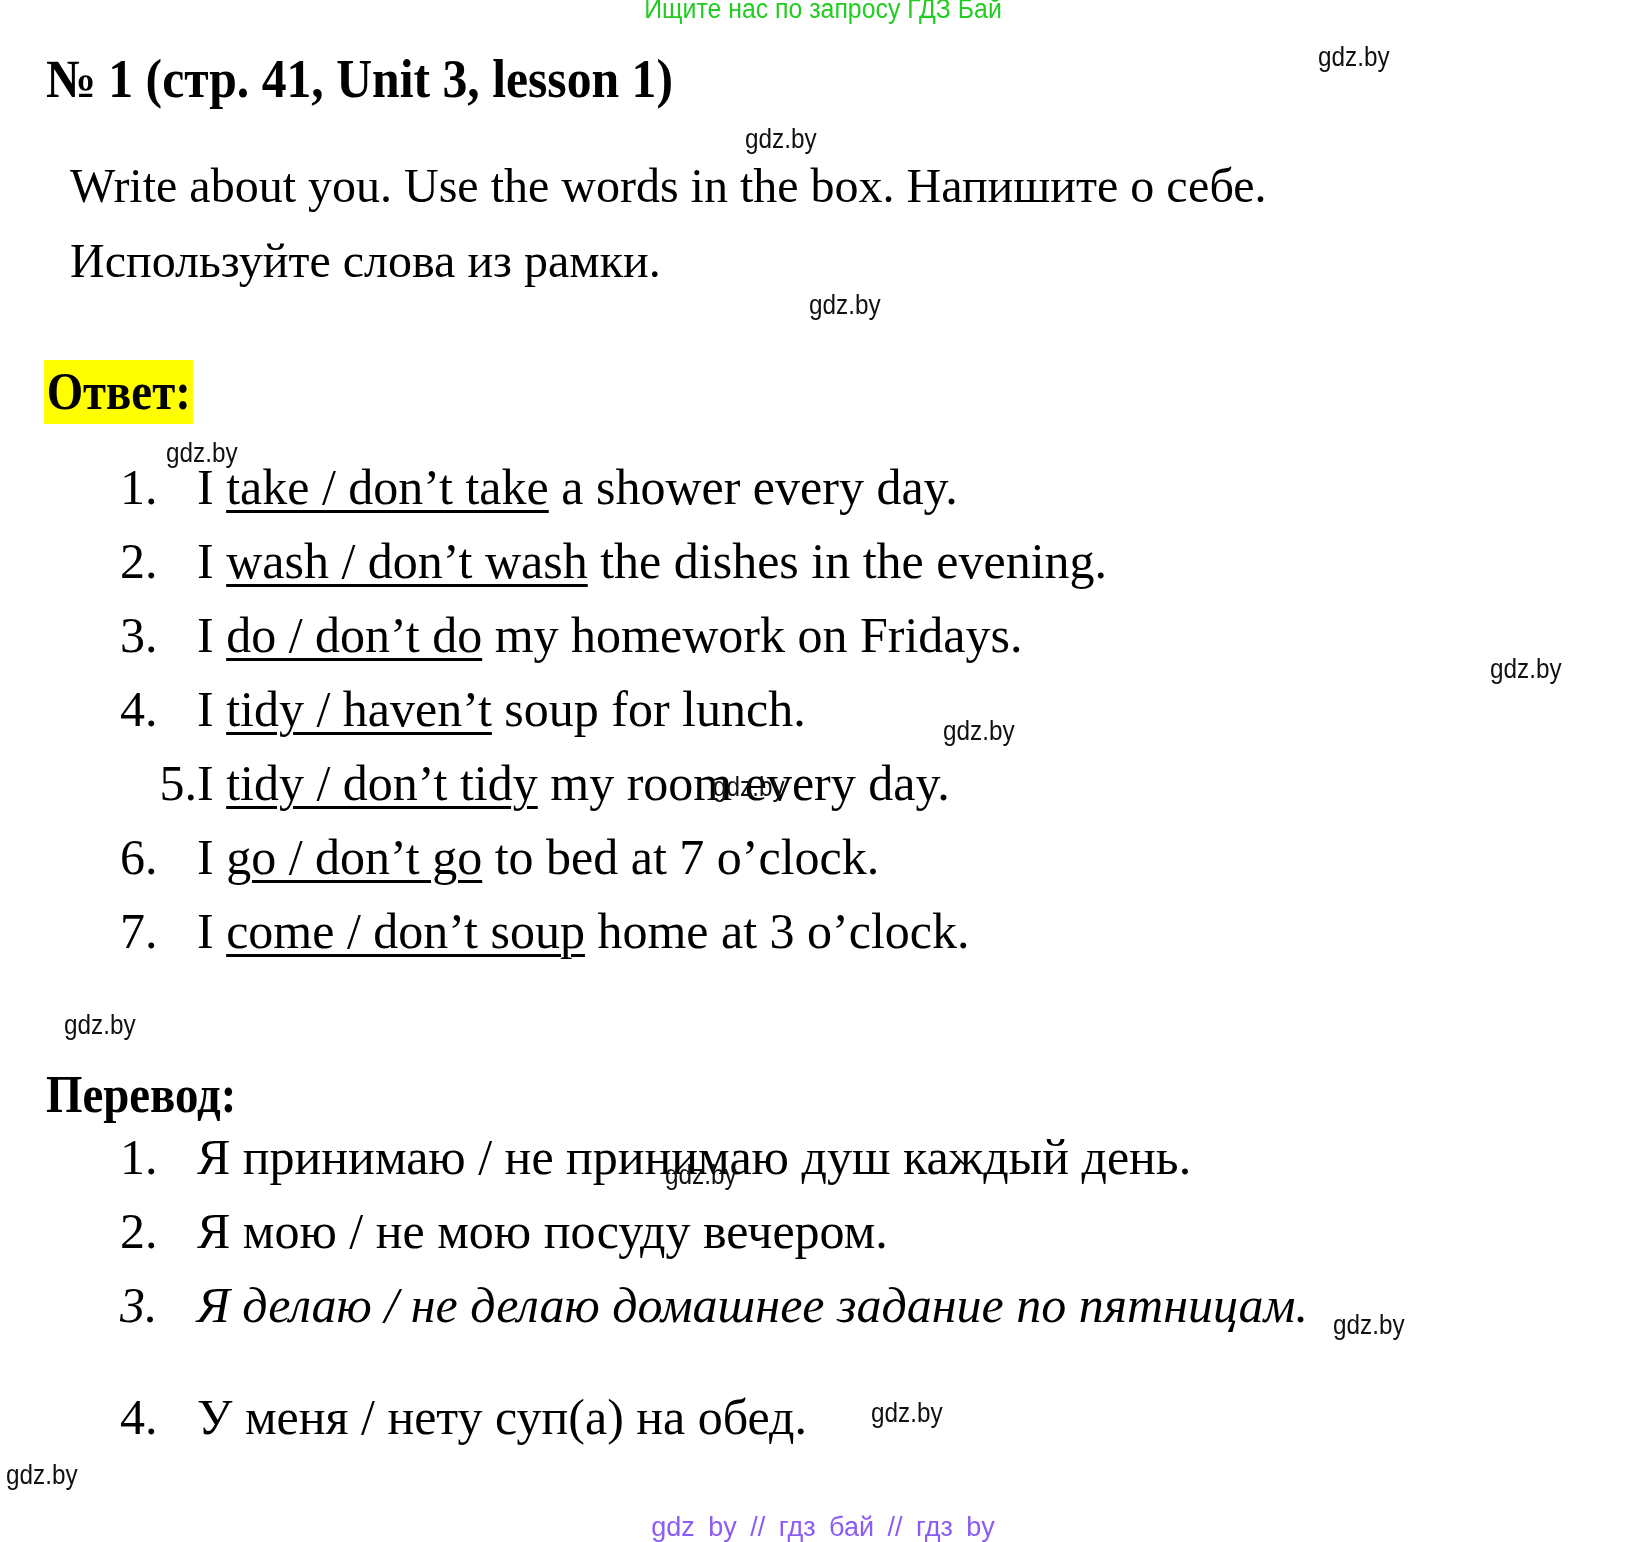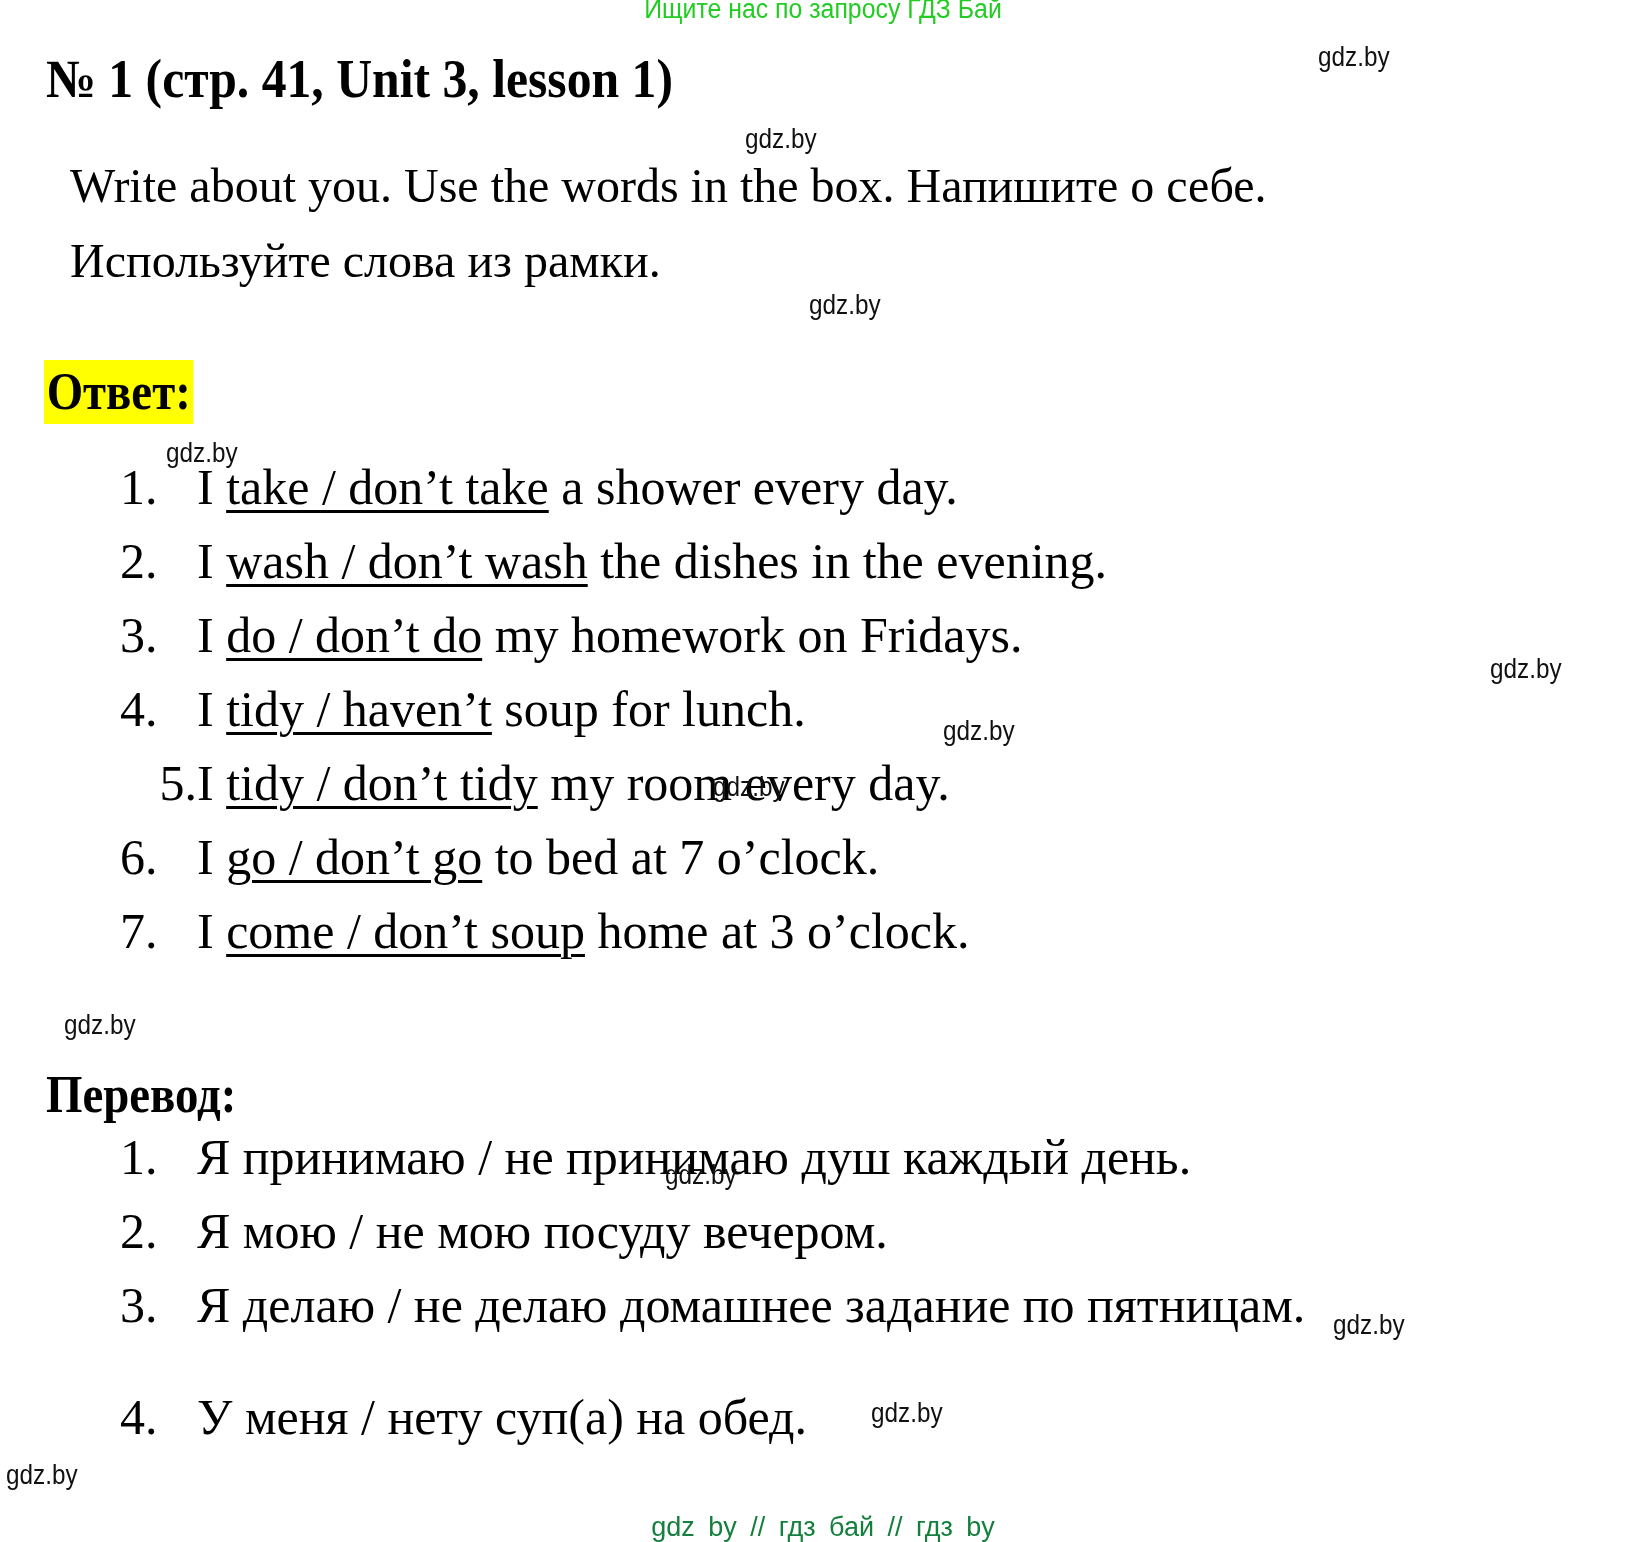--- a/index.html
+++ b/index.html
@@ -7,21 +7,21 @@
     .abs { position: absolute; white-space: nowrap; }
     .banner { left: 0; width: 1646px; top: -6px; text-align: center; font-family: "Liberation Sans", sans-serif; font-size: 27px; color: #22cc22; transform: scaleX(0.92); }
     .wm { font-family: "Liberation Sans", sans-serif; font-size: 27px; color: #111; transform: scaleX(0.9); transform-origin: left top; }
     .title { left: 46px; top: 48px; font-family: "Liberation Serif", serif; font-weight: bold; font-size: 54px; transform: scaleX(0.92); transform-origin: left top; }
     .task { left: 46px; font-family: "Liberation Serif", serif; font-size: 48px; margin-left: 24px; }
     .answer-label { left: 44px; top: 360px; background: #ffff00; font-family: "Liberation Serif", serif; font-weight: bold; font-size: 52px; padding: 0 3px; line-height: 64px; transform: scaleX(0.9); transform-origin: left top; }
     .translation-label { left: 46px; top: 1065px; font-family: "Liberation Serif", serif; font-weight: bold; font-size: 52px; transform: scaleX(0.9); transform-origin: left top; }
     .item { left: 120px; font-family: "Liberation Serif", serif; font-size: 50px; }
     .item .num { display: inline-block; width: 77px; }
     .item u { text-decoration-thickness: 3px; text-underline-offset: 6px; }
-    .footer { left: 0; width: 1646px; top: 1512px; text-align: center; font-family: "Liberation Sans", sans-serif; font-size: 27px; color: #15803d; word-spacing: 6px; }
+    .footer { left: 0; width: 1646px; top: 1512px; text-align: center; font-family: "Liberation Sans", sans-serif; font-size: 27px; color: #8b5cf6; word-spacing: 6px; }
   </style>
 </head>
 <body>
 
 <div class="abs banner">Ищите нас по запросу ГДЗ Бай</div>
 
 <div class="abs title">№ 1 (стр. 41, Unit 3, lesson 1)</div>
 
 <div class="abs task" style="top:158px;">Write about you. Use the words in the box. Напишите о себе.</div>
 <div class="abs task" style="top:233px;">Используйте слова из рамки.</div>
@@ -33,21 +33,21 @@
 <div class="abs item" style="top:606px;"><span class="num">3.</span><span>I </span><u>do / don’t do</u><span> my homework on Fridays.</span></div>
 <div class="abs item" style="top:680px;"><span class="num">4.</span><span>I </span><u>tidy / haven’t</u><span> soup for lunch.</span></div>
 <div class="abs item" style="top:754px;text-align:right;"><span class="num">5.</span><span>I </span><u>tidy / don’t tidy</u><span> my room every day.</span></div>
 <div class="abs item" style="top:828px;"><span class="num">6.</span><span>I </span><u>go / don’t go</u><span> to bed at 7 o’clock.</span></div>
 <div class="abs item" style="top:902px;"><span class="num">7.</span><span>I </span><u>come / don’t soup</u><span> home at 3 o’clock.</span></div>
 
 <div class="abs translation-label">Перевод:</div>
 
 <div class="abs item" style="top:1128px;"><span class="num">1.</span><span>Я принимаю / не принимаю душ каждый день.</span></div>
 <div class="abs item" style="top:1202px;"><span class="num">2.</span><span>Я мою / не мою посуду вечером.</span></div>
-<div class="abs item" style="top:1276px;"><span class="num">3.</span><span>Я делаю / не делаю домашнее задание по пятницам.</span></div>
+<div class="abs item" style="top:1276px;font-style:italic;"><span class="num">3.</span><span>Я делаю / не делаю домашнее задание по пятницам.</span></div>
 <div class="abs item" style="top:1350px;margin-top:38px;"><span class="num">4.</span><span>У меня / нету суп(а) на обед.</span></div>
 
 <div class="abs wm" style="left:1318px; top:42px;">gdz.by</div>
 <div class="abs wm" style="left:745px; top:124px;">gdz.by</div>
 <div class="abs wm" style="left:809px; top:290px;">gdz.by</div>
 <div class="abs wm" style="left:166px; top:438px;">gdz.by</div>
 <div class="abs wm" style="left:1490px; top:654px;">gdz.by</div>
 <div class="abs wm" style="left:943px; top:716px;">gdz.by</div>
 <div class="abs wm" style="left:713px; top:772px;">gdz.by</div>
 <div class="abs wm" style="left:64px; top:1010px;">gdz.by</div>

